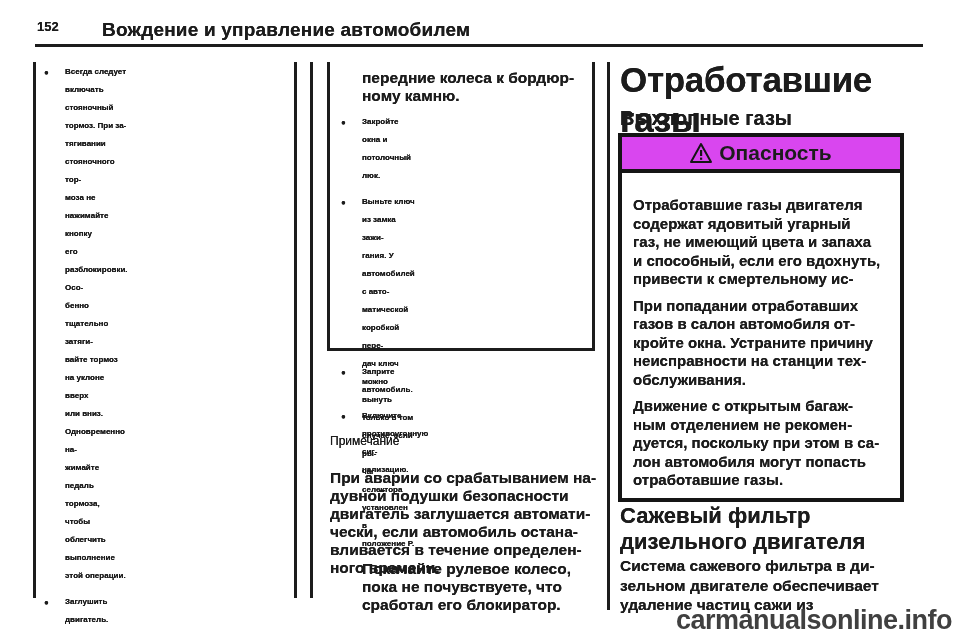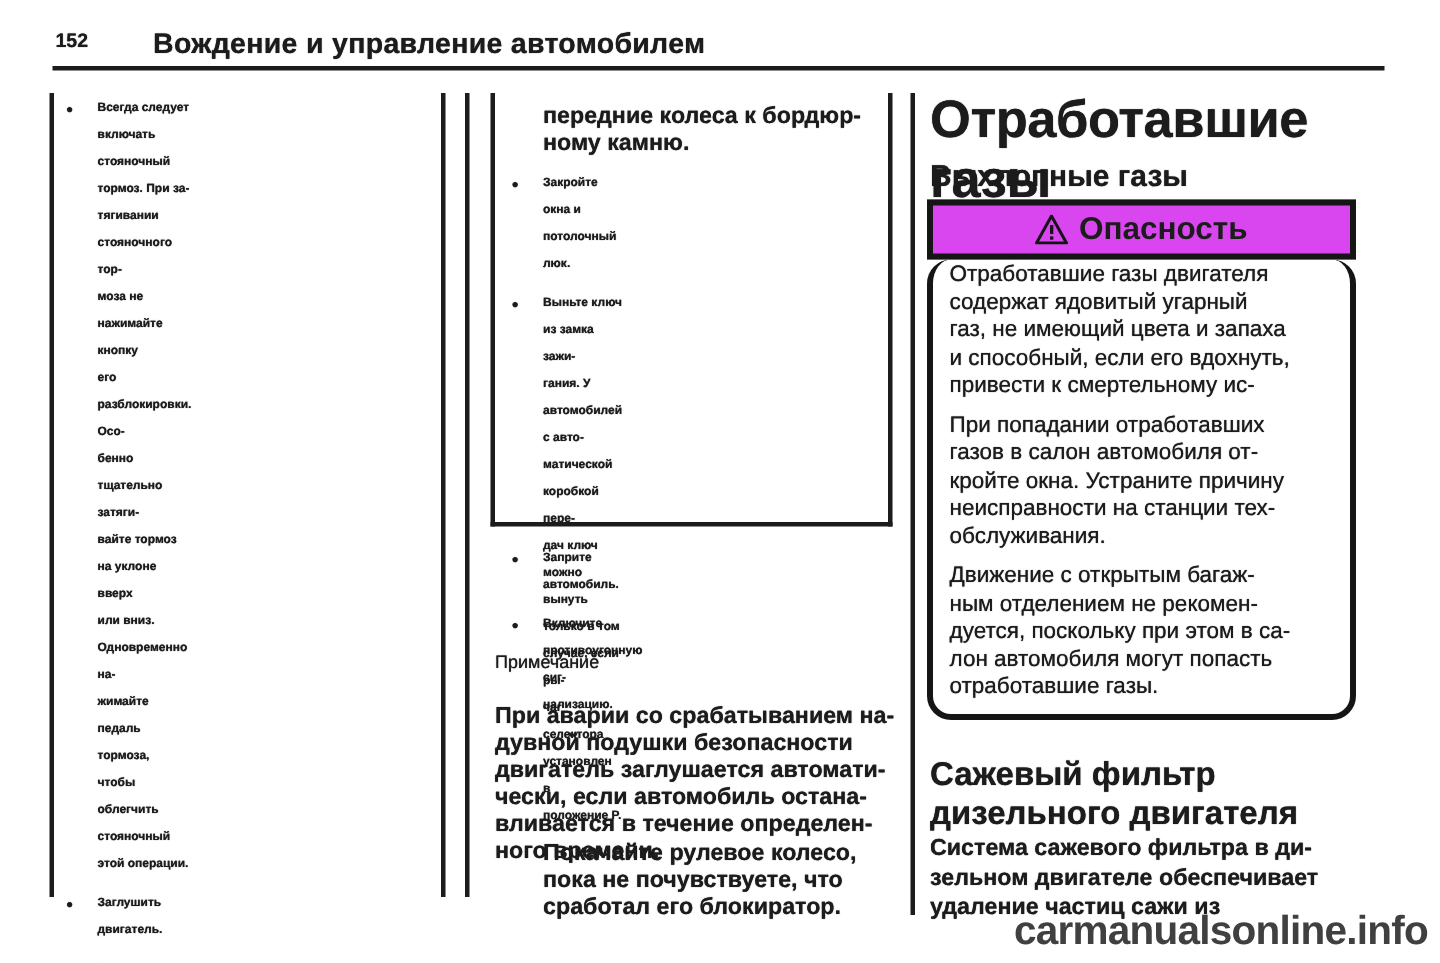--- a/index.html
+++ b/index.html
@@ -32,21 +32,21 @@
   .h2b{font-size:22px;line-height:26px;font-weight:700;}
   
   .danger-box{left:618px;top:133px;width:286px;}
   .danger-header{
     height:32px;border:4px solid #151515;background:#d946ef;
     display:flex;align-items:center;justify-content:center;gap:7px;
     font-size:21px;font-weight:600;text-shadow:none;
   }
   .danger-body{
     border-left:4px solid #151515;border-right:4px solid #151515;border-bottom:4px solid #151515;
-    padding:1px 9px 8px 11px;font-size:15px;line-height:18.5px;font-weight:400;border-radius:16px;
+    padding:23px 9px 8px 11px;font-size:15px;line-height:18.5px;font-weight:700;
   }
   .danger-body .dpara{margin-bottom:8px;}
   .danger-body .dpara:last-child{margin-bottom:0;}
   .warn-icon{flex:none;display:block;}
   .watermark{
     left:676px;top:605px;font-size:27px;font-weight:700;color:#404040;
     letter-spacing:-.5px;text-shadow:none;white-space:nowrap;
   }
 </style>
 </head>
@@ -72,21 +72,21 @@
         <div class="lines">
           <div class="line">Всегда следует включать</div>
           <div class="line">стояночный тормоз. При за-</div>
           <div class="line">тягивании стояночного тор-</div>
           <div class="line">моза не нажимайте кнопку</div>
           <div class="line">его разблокировки. Осо-</div>
           <div class="line">бенно тщательно затяги-</div>
           <div class="line">вайте тормоз на уклоне вверх</div>
           <div class="line">или вниз. Одновременно на-</div>
           <div class="line">жимайте педаль тормоза,</div>
-          <div class="line">чтобы облегчить стояночный</div>
+          <div class="line">чтобы облегчить выполнение</div>
           <div class="line">этой операции.</div>
         </div>
       </div>
       <div class="item bullet">
         <span class="bullet">●</span>
         <div class="lines">
           <div class="line">Заглушить двигатель.</div>
         </div>
       </div>
       <div class="item bullet">

